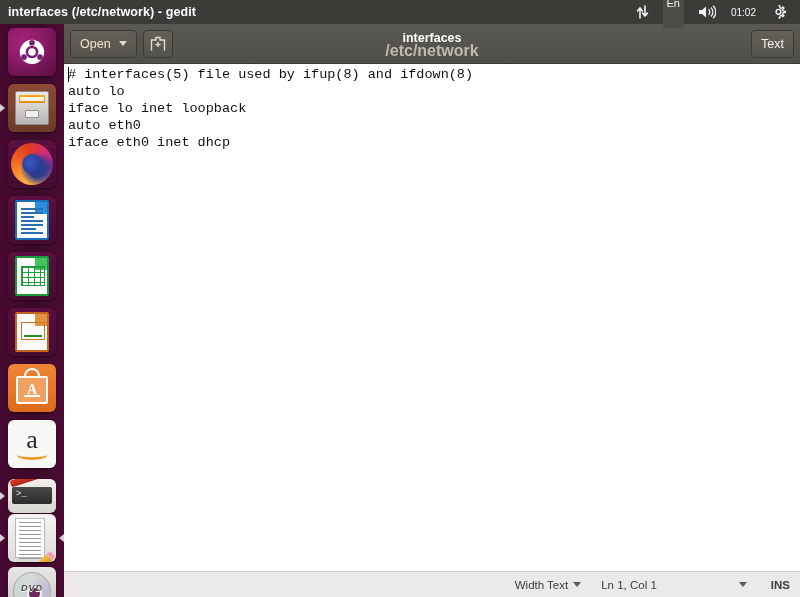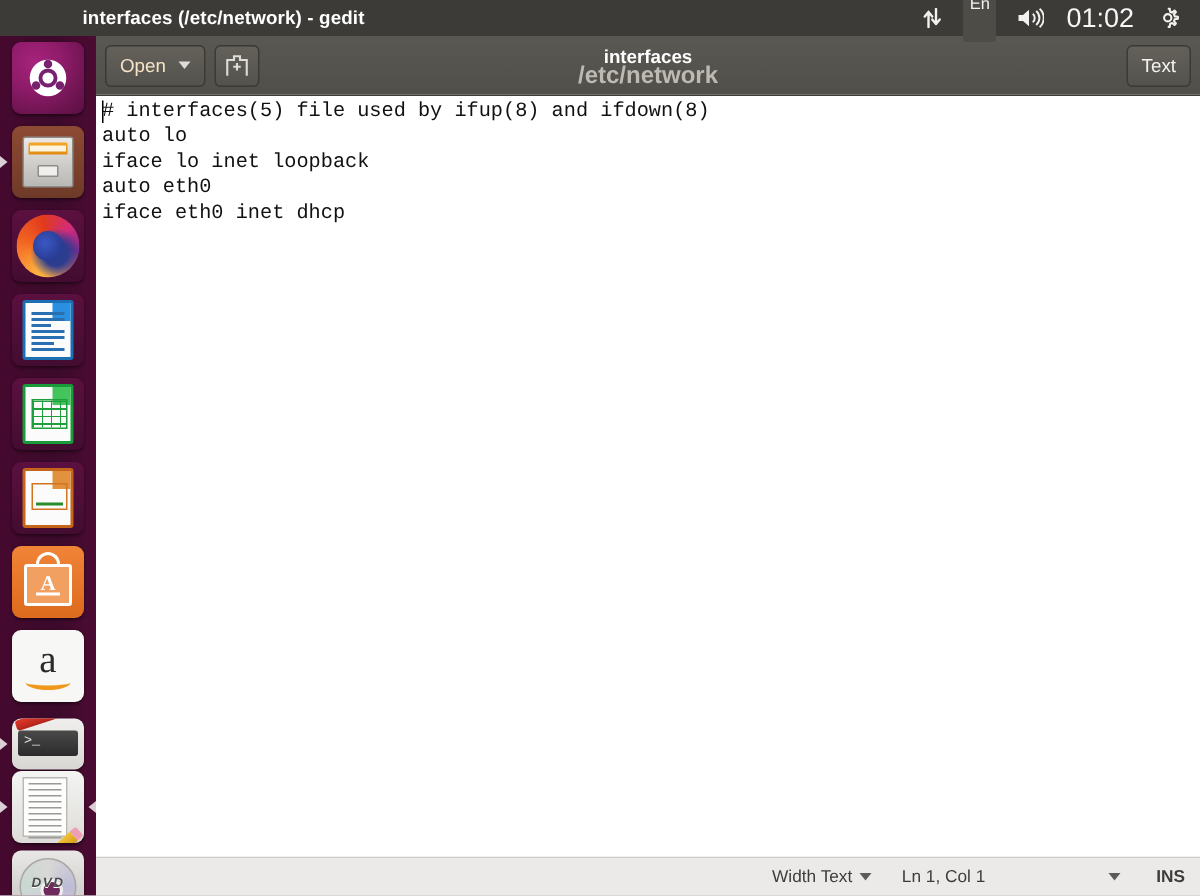--- a/index.html
+++ b/index.html
@@ -25,21 +25,20 @@
     display: flex; align-items: center;
     z-index: 40;
   }
   #panel-title {
     color: #ffffff;
     font-size: 12.5px;
     font-weight: bold;
     padding-left: 8px;
     letter-spacing: 0.1px;
     white-space: nowrap;
-    margin-left: 47px;
   }
   #panel-indicators {
     margin-left: auto;
     display: flex; align-items: center;
     height: 24px;
     padding-right: 7px;
     gap: 0px;
   }
   .ind {
     height: 24px;
@@ -49,21 +48,21 @@
   }
   .ind svg { display: block; }
   #ind-keyboard .kb-box {
     background: #4d4c47;
     border-radius: 2px;
     padding: 1px 4px 18px 4px;
     font-size: 11px;
     color: #f2f1f0;
     line-height: 13px;
   }
-  #ind-clock { font-size: 18px; color: #f7f7f7; padding: 0 8px; }
+  #ind-clock { font-size: 10px; color: #f7f7f7; padding: 0 8px; }
 
   
   #launcher {
     position: absolute; left: 0; top: 24px;
     width: 64px; height: 573px;
     background: linear-gradient(to right, #46092f 0%, #3b0a2a 55%, #4c0b33 100%);
     z-index: 30;
     overflow: hidden;
   }
   .launcher-item {

